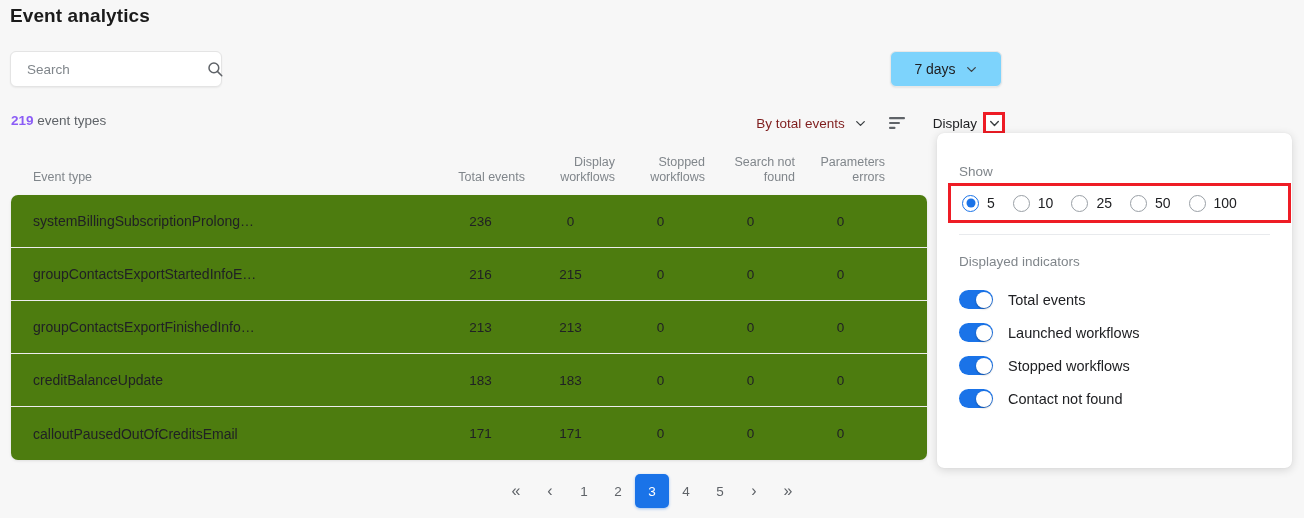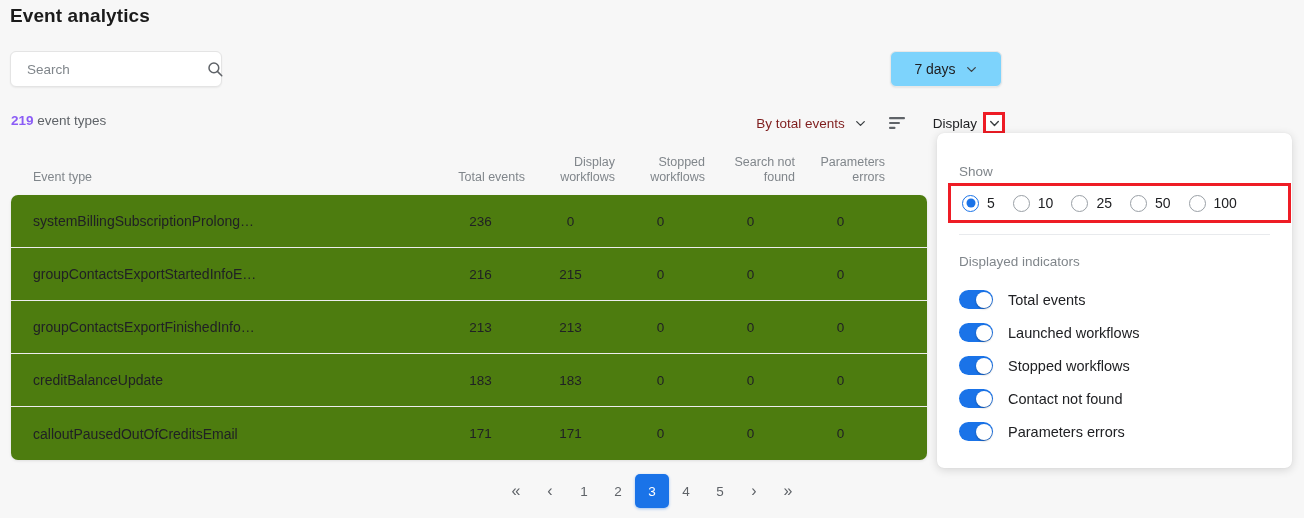--- a/index.html
+++ b/index.html
@@ -460,21 +460,15 @@
           <span class="knob"></span>
         </span>
       <span class="toggle-label">Stopped workflows</span>
     </div>
     <div class="toggle-row">
       <span class="switch">
           <span class="knob"></span>
         </span>
       <span class="toggle-label">Contact not found</span>
     </div>
-    <div class="toggle-row">
-      <span class="switch">
-          <span class="knob"></span>
-        </span>
-      <span class="toggle-label">Parameters errors</span>
-    </div>
   </div>
 
 </div>
 
 </body></html>

